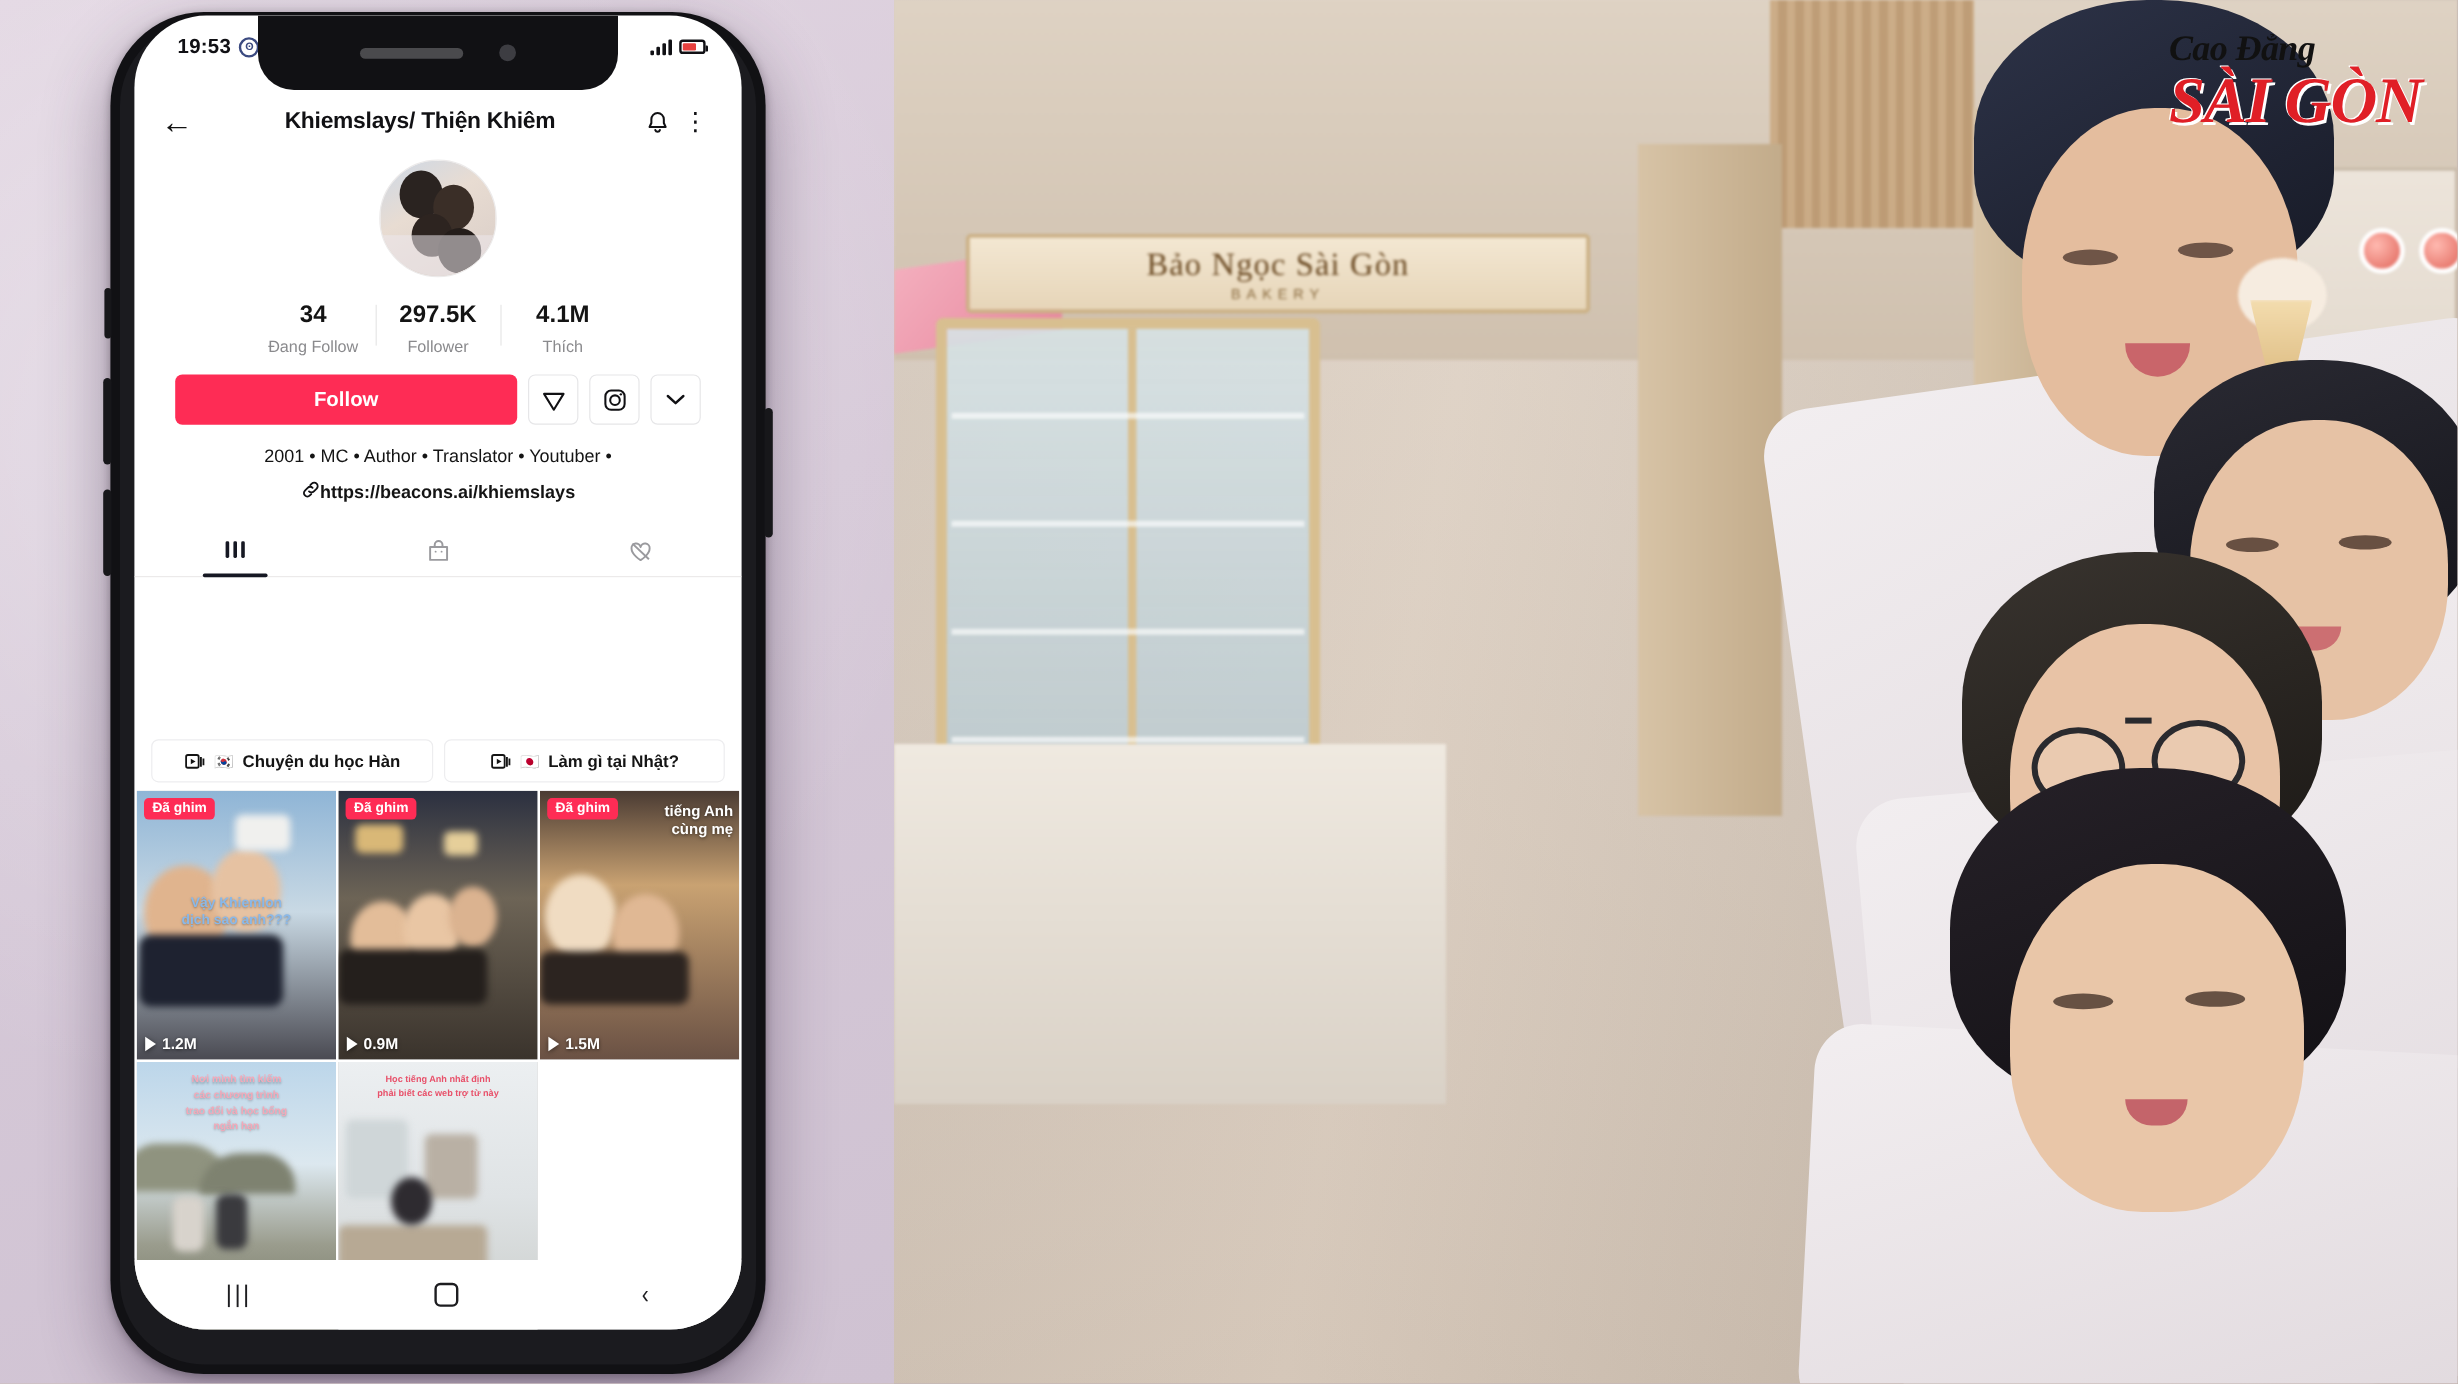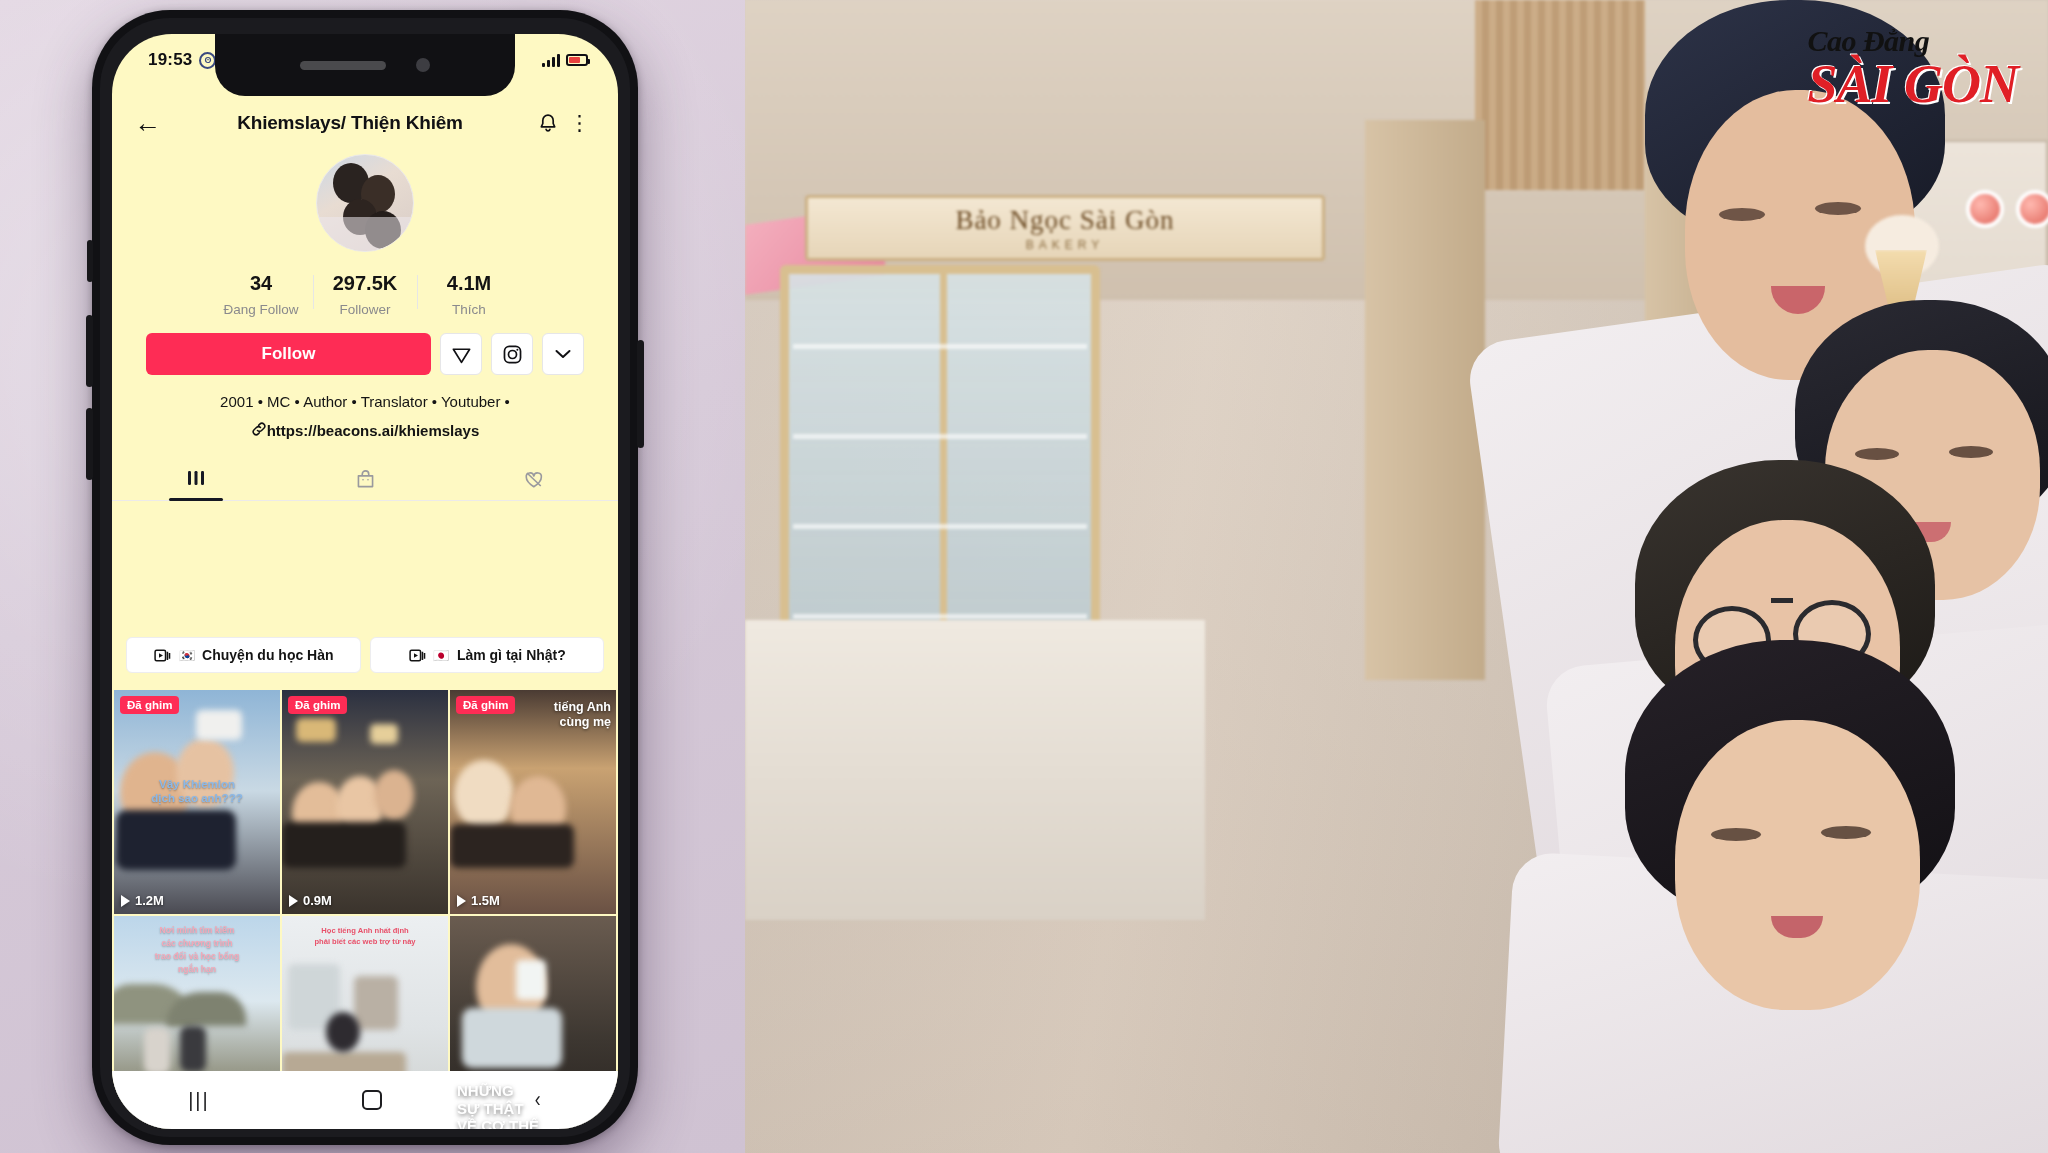--- a/index.html
+++ b/index.html
@@ -34,23 +34,23 @@
     background:#1b1b1f;
   }
   .side-btn { position:absolute; background:#17171a; border-radius:4px; }
   #btn-mute  { left:-5px; top:230px; width:6px; height:42px; }
   #btn-volup { left:-6px; top:305px; width:7px; height:72px; }
   #btn-voldn { left:-6px; top:398px; width:7px; height:72px; }
   #btn-power { right:-6px; top:330px; width:7px; height:108px; }
 
   
   #screen {
-    position: absolute; left: 20px; top: 24px;
+    position: absolute; left: 20px; top: 3px;
     width: 506px; height: 1095px;
-    background: #fef9c3;
+    background: #ffffff;
     border-radius: 60px;
     overflow: hidden;
   }
   
   #status-bar {
     position: absolute; left:0; top:0; width:100%; height:46px;
     display:flex; align-items:center; justify-content:space-between;
     padding: 6px 30px 0 36px;
     font-size: 17px; color:#101014; font-weight:600;
   }
@@ -154,21 +154,21 @@
   #chips { display:flex; gap:9px; padding:11px 14px 10px 14px; }
   .chip {
     flex:1; height:36px; border:1px solid #ededef; border-radius:6px; background:#fff;
     display:flex; align-items:center; justify-content:center; gap:7px;
     font-size:14px; font-weight:700; color:#141414; white-space:nowrap; cursor:pointer;
     overflow:hidden;
   }
   .chip .flag { font-size:13px; }
 
   
-  #grid { display:grid; grid-template-columns:repeat(3,1fr); gap:2px; padding:16px 2px; }
+  #grid { display:grid; grid-template-columns:repeat(3,1fr); gap:2px; padding:6px 2px; }
   .cell { position:relative; aspect-ratio:123/166; overflow:hidden; background:#cfcfcf; }
   .pin-badge {
     position:absolute; left:6px; top:6px; background:#fe2c55; color:#fff;
     font-size:11.5px; font-weight:700; padding:3px 7px; border-radius:4px; z-index:4;
   }
   .views {
     position:absolute; left:7px; bottom:6px; z-index:4;
     display:flex; align-items:center; gap:5px;
     color:#fff; font-size:13px; font-weight:700;
     text-shadow:0 1px 3px rgba(0,0,0,.6);
@@ -510,30 +510,20 @@
           <div class="cell-bg" style="background:linear-gradient(180deg,#eceff1 0%,#dfe3e5 50%,#c9ccc9 100%);">
             <div class="blob softer" style="width:52px;height:66px;left:6px;top:48px;background:#cfd6d8;border-radius:6px;"></div>
             <div class="blob softer" style="width:44px;height:54px;left:72px;top:60px;background:#b9b0a4;border-radius:6px;"></div>
             <div class="blob softer" style="width:124px;height:40px;left:0;top:136px;background:#b7a994;border-radius:6px;"></div>
             <div class="blob softer" style="width:34px;height:40px;left:44px;top:96px;background:#2e2b30;"></div>
           </div>
           <div class="ov-text" style="top:9px;font-size:7.6px;color:#e8516a;white-space:pre-line;line-height:1.45;font-weight:700;">Học tiếng Anh nhất định
 phải biết các web trợ từ này</div>
         </div>
 
-        <div class="cell">
-          <div class="cell-bg" style="background:linear-gradient(180deg,#6a5c50 0%,#3d3731 55%,#241f1c 100%);">
-            <div class="blob softer" style="width:70px;height:86px;left:26px;top:28px;background:#e2bd9b;"></div>
-            <div class="blob softer" style="width:30px;height:40px;left:66px;top:44px;background:#f2f5f3;border-radius:5px;"></div>
-            <div class="blob softer" style="width:100px;height:60px;left:12px;top:92px;background:#cfd8dc;border-radius:10px;"></div>
-          </div>
-          <div class="ov-text" style="bottom:6px;top:auto;font-size:15px;color:#fff;white-space:pre-line;line-height:1.15;text-align:left;padding-left:7px;text-shadow:0 2px 4px rgba(0,0,0,.5);">NHỮNG
-SỰ THẬT
-VỀ CƠ THỂ</div>
-        </div>
       </div>
 
       <div id="nav-bar">
         <div id="nav-recent">|||</div>
         <div id="nav-home"></div>
         <div id="nav-back">‹</div>
       </div>
 
     </div>
   </div>

